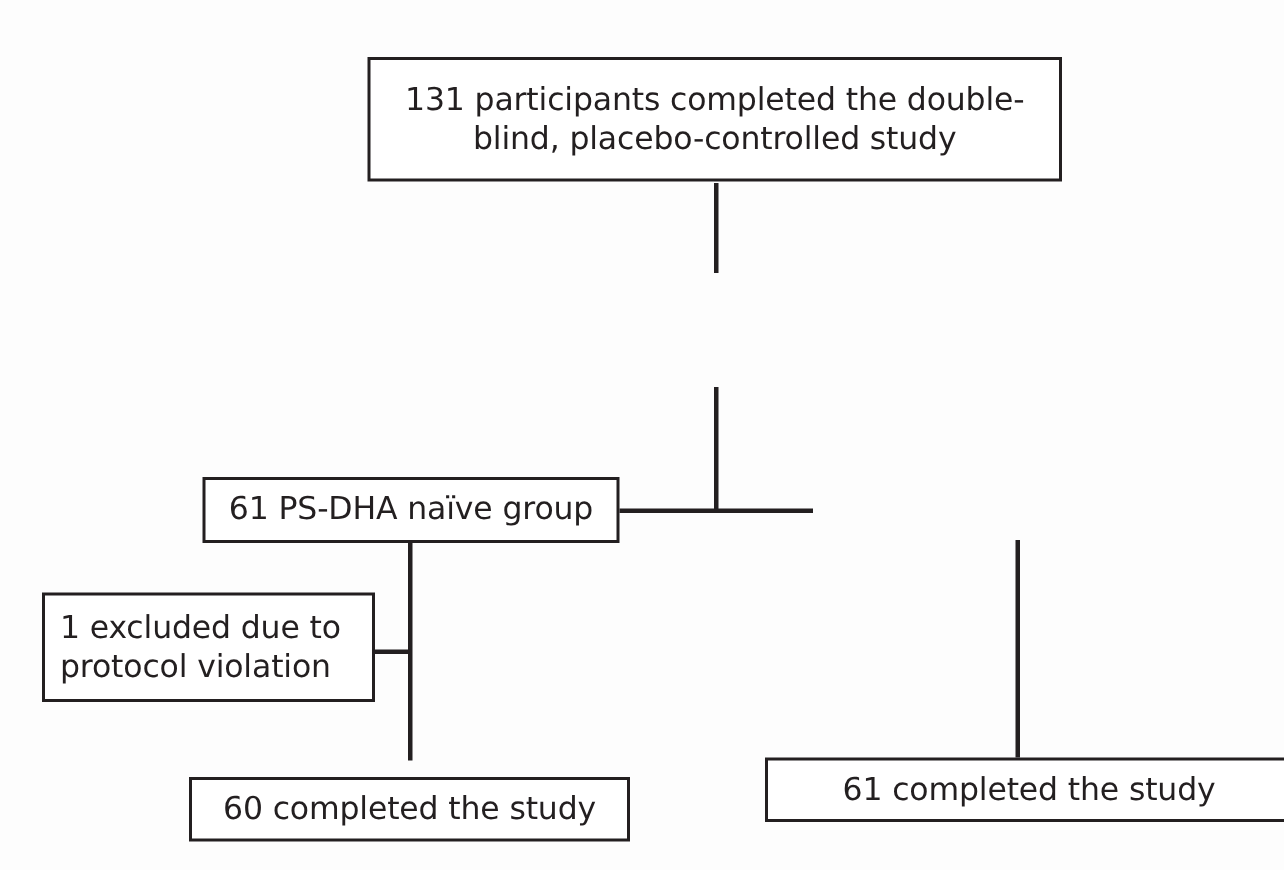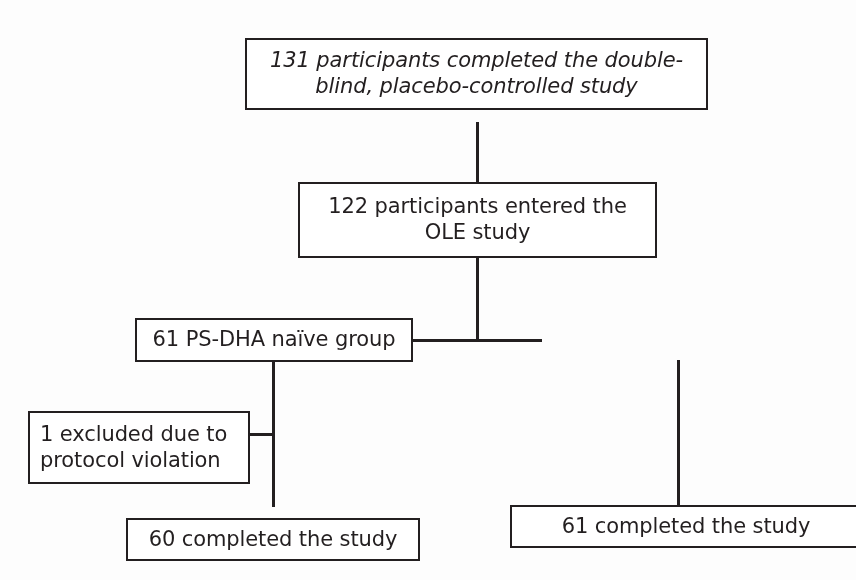--- a/index.html
+++ b/index.html
@@ -26,21 +26,20 @@
     color: #231f20;
     font-size: 21px;
     line-height: 1.22;
     text-align: center;
     letter-spacing: -0.1px;
   }
   .node.left-align {
     justify-content: flex-start;
     text-align: left;
     padding-left: 10px;
-    margin-top: 16px;
   }
   .node .txt {
     display: block;
     white-space: pre-line;
   }
   .conn {
     position: absolute;
     background: #231f20;
   }
   .conn.v { width: 3px; }
@@ -56,29 +55,25 @@
   <div class="conn v" style="left:476px; top:258px; height:84px;"></div>
 
   <div class="conn h" style="left:411px; top:339px; width:131px;"></div>
 
   <div class="conn v" style="left:272px; top:360px; height:147px;"></div>
 
   <div class="conn h" style="left:248px; top:433px; width:26px;"></div>
 
   <div class="conn v" style="left:677px; top:360px; height:147px;"></div>
 
-  <div class="node" style="left:245px; top:38px; width:463px; height:72px;font-style:italic;">
+  <div class="node" style="left:245px; top:38px; width:463px; height:83px;">
     <span class="txt">131 participants completed the double-
 blind, placebo-controlled study</span>
   </div>
 
-  <div class="node" style="left:298px; top:182px; width:359px; height:76px;">
-    <span class="txt">122 participants entered the
-OLE study</span>
-  </div>
 
   <div class="node" style="left:135px; top:318px; width:278px; height:44px;text-align:center;">
     <span class="txt">61 PS-DHA naïve group</span>
   </div>
 
 
   <div class="node left-align" style="left:28px; top:395px; width:222px; height:73px;">
     <span class="txt">1 excluded due to
 protocol violation</span>
   </div>

